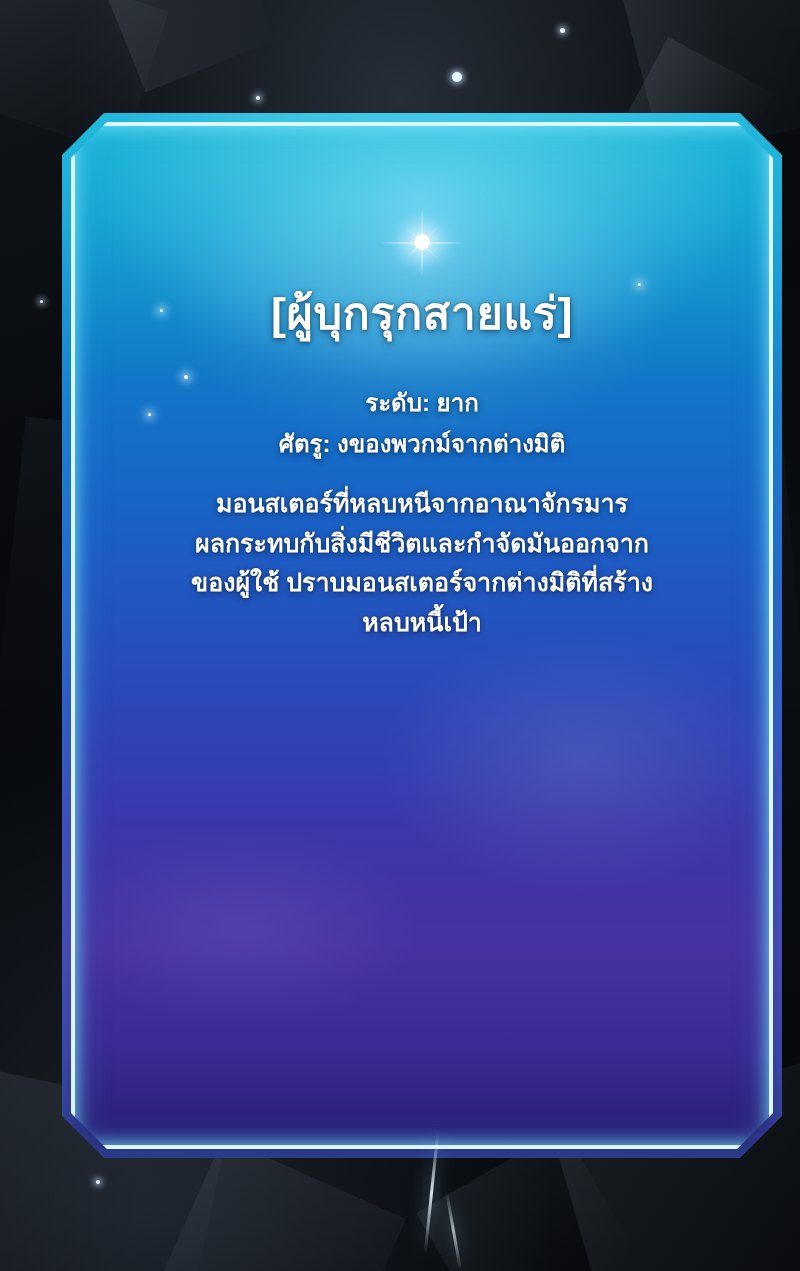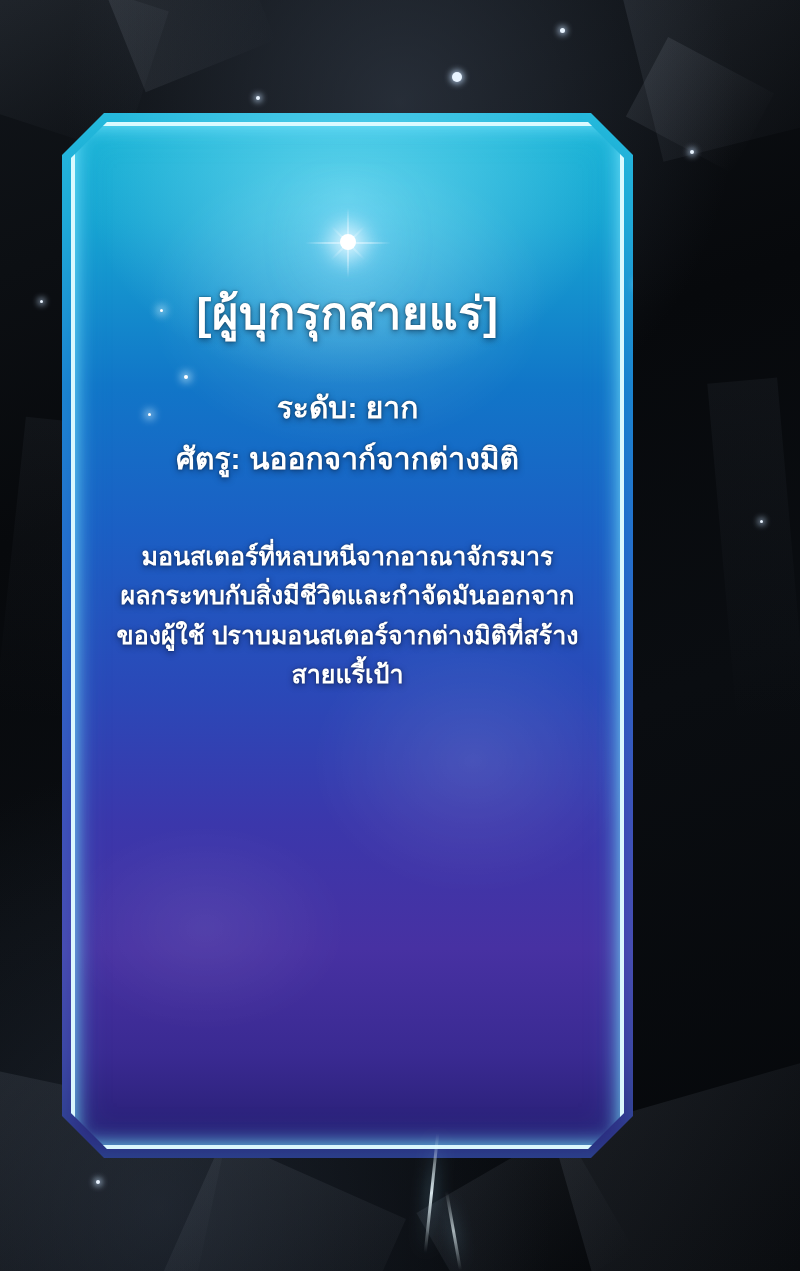--- a/index.html
+++ b/index.html
@@ -48,23 +48,22 @@
     background: #e9f4ff;
     border-radius: 50%;
     box-shadow: 0 0 6px 2px rgba(200,225,255,.75);
   }
 
   
   .panel-wrap {
     position: absolute;
     left: 62px;
     top: 113px;
-    width: 560px;
+    width: 720px;
     height: 1045px;
-    padding-left: 11px;
   }
   .panel {
     position: absolute;
     inset: 0;
     background:
       radial-gradient(ellipse 75% 30% at 50% 8%, rgba(150,240,255,0.55) 0%, rgba(0,0,0,0) 60%),
       linear-gradient(180deg,
         #1fb9d8 0%,
         #17a5d2 10%,
         #1176c8 26%,
@@ -171,26 +170,26 @@
     margin-top: 175px;
     font-size: 45px;
     font-weight: 700;
     letter-spacing: 0.5px;
     line-height: 1.15;
   }
   .stats {
     margin-top: 42px;
   }
   .stat-line {
-    font-size: 30px;
+    font-size: 24px;
     font-weight: 600;
     line-height: 1.72;
   }
   .desc {
-    margin-top: 52px;
+    margin-top: 20px;
   }
   .desc-line {
     font-size: 25px;
     font-weight: 600;
     line-height: 1.58;
   }
 
   
   .bolt {
     position: absolute;
@@ -242,28 +241,28 @@
       <div class="mini-spark" style="left:98px; top:196px;"></div>
       <div class="mini-spark" style="left:122px; top:262px; width:4px; height:4px;"></div>
       <div class="mini-spark" style="left:86px; top:300px;"></div>
       <div class="mini-spark" style="left:576px; top:170px;"></div>
 
       <div class="content">
         <div class="title">[ผู้บุกรุกสายแร่]</div>
 
         <div class="stats">
           <div class="stat-line">ระดับ: ยาก</div>
-          <div class="stat-line">ศัตรู: นออกจาก์จากต่างมิติ</div>
+          <div class="stat-line">ศัตรู: งของพวกม์จากต่างมิติ</div>
         </div>
 
         <div class="desc">
           <div class="desc-line">มอนสเตอร์ที่หลบหนีจากอาณาจักรมาร</div>
           <div class="desc-line">ผลกระทบกับสิ่งมีชีวิตและกำจัดมันออกจาก</div>
           <div class="desc-line">ของผู้ใช้ ปราบมอนสเตอร์จากต่างมิติที่สร้าง</div>
-          <div class="desc-line">สายแรี้เป้า</div>
+          <div class="desc-line">หลบหนี้เป้า</div>
         </div>
       </div>
 
       <div class="panel-glow-outer"></div>
     </div>
     <div class="panel-border"></div>
   </div>
 
   <div class="bolt"></div>
   <div class="bolt b2"></div>

